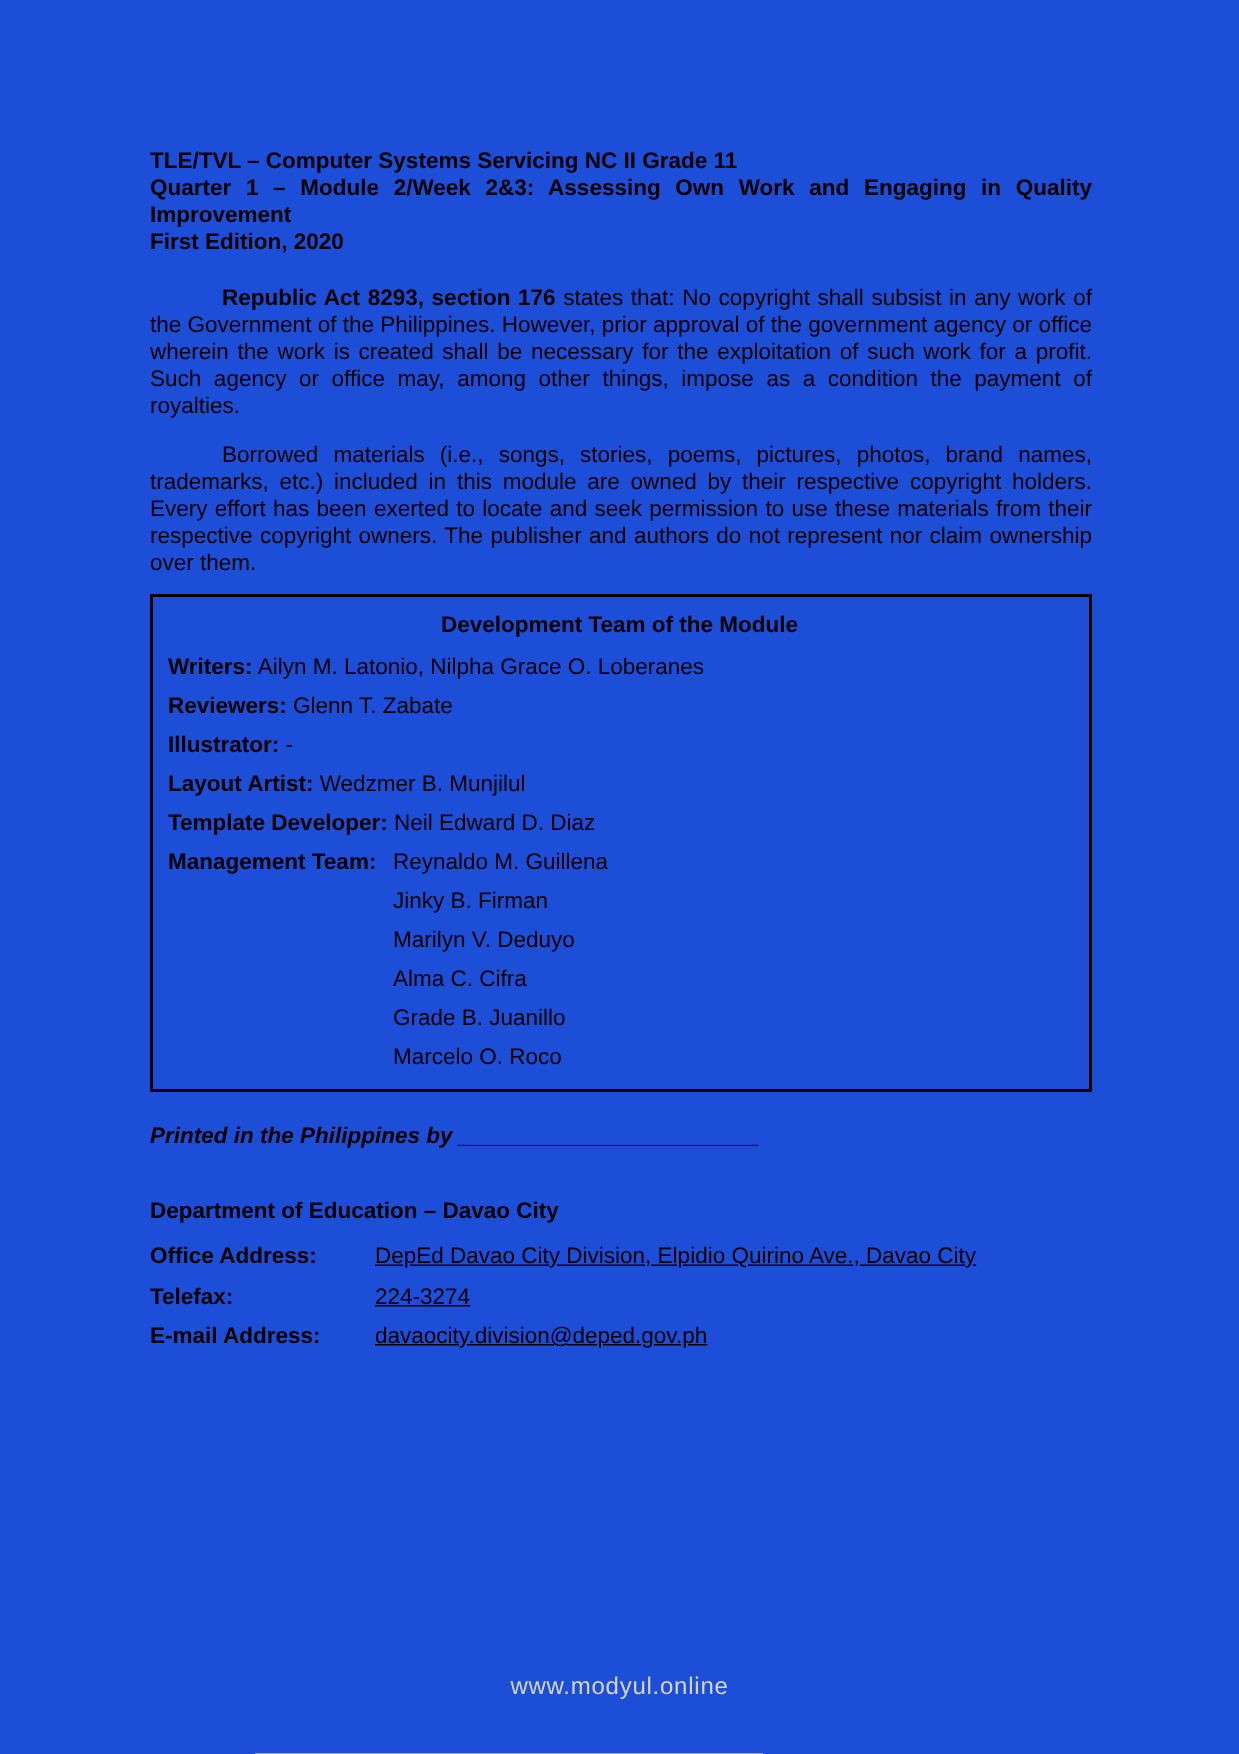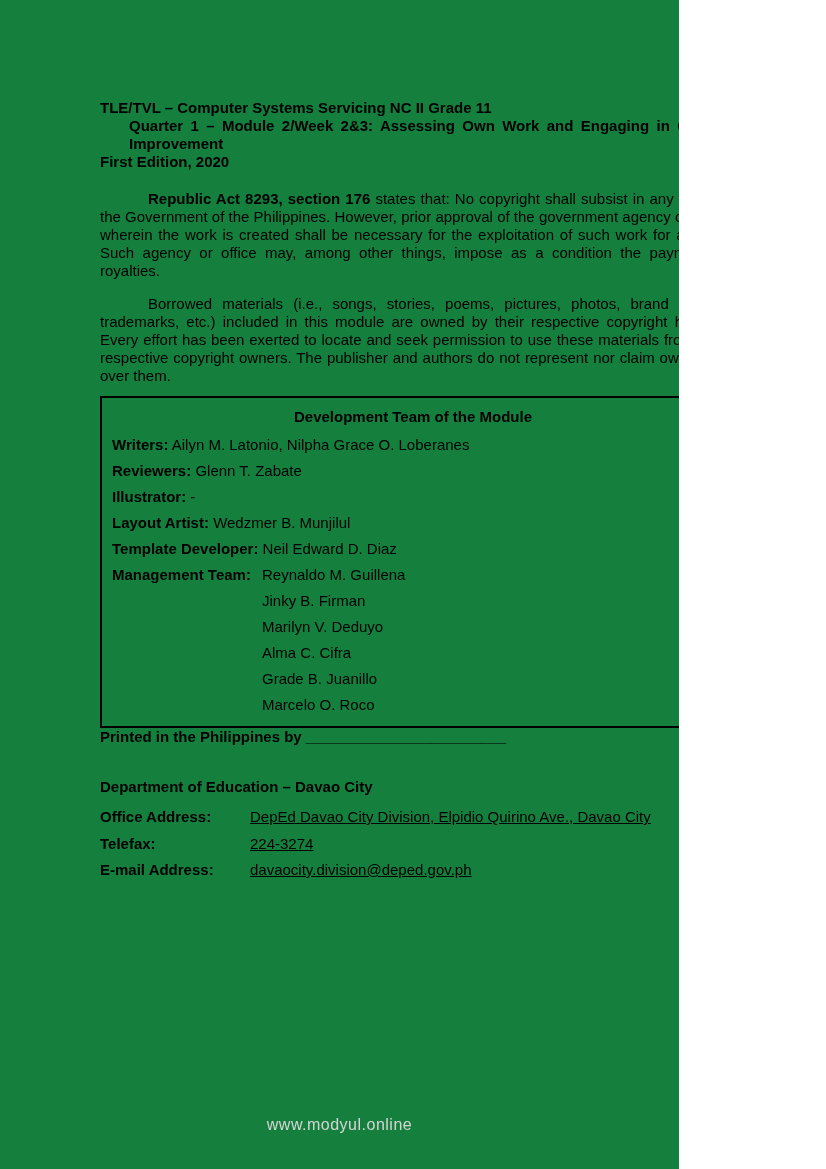--- a/index.html
+++ b/index.html
@@ -1,39 +1,39 @@
 <!DOCTYPE html>
 <html><head>
 <meta charset="utf-8">
 <style>
   * { margin: 0; padding: 0; box-sizing: border-box; }
   html, body { background: #ffffff; }
   .page {
     position: relative;
-    width: 679px;
+    width: 826px;
     height: 1169px;
-    background: #15803d;
+    background: #1d4ed8;
     font-family: "Liberation Sans", sans-serif;
     font-size: 15px;
     color: #000000;
     overflow: hidden;
     padding-left: 16px;
   }
   .content {
     position: absolute;
     left: 100px;
     top: 0;
     width: 628px;
   }
   .hdr-wrap { margin-top: 99px; }
   .hdr {
     font-weight: bold;
     line-height: 18px;
   }
-  .hdr.justify { text-align: justify; margin-left: 29px; }
+  .hdr.justify { text-align: justify; }
   .para {
     line-height: 18px;
     text-align: justify;
     text-indent: 48px;
   }
   .para1 { margin-top: 19px; }
   .para2 { margin-top: 15px; }
   .published { margin-top: 16px; line-height: 18px; }
   .dev-box {
     margin-top: 11px;
@@ -50,22 +50,24 @@
   .box-row .role-mgmt {
     font-weight: bold;
     display: inline-block;
     width: 150px;
   }
   .mgmt-member {
     line-height: 26px;
     padding-left: 150px;
   }
   .printed {
+    margin-top: 21px;
     font-weight: bold;
     line-height: 18px;
+    font-style: italic;
   }
   .dept-heading {
     margin-top: 32px;
     font-weight: bold;
     line-height: 18px;
   }
   .contact-rows { margin-top: 8px; }
   .contact-row {
     display: flex;
     line-height: 26.5px;

